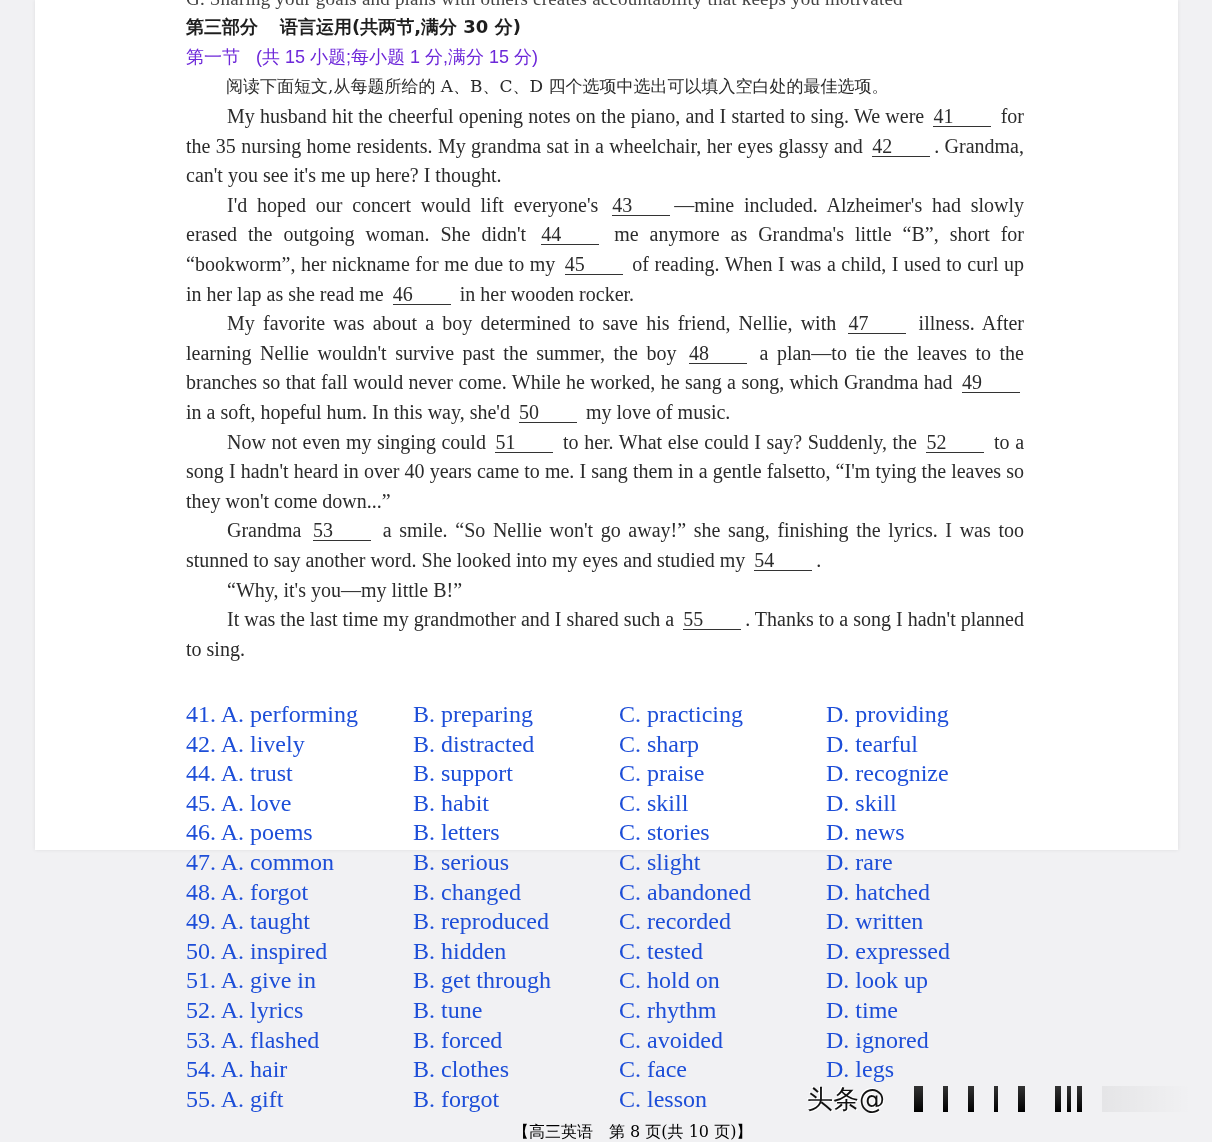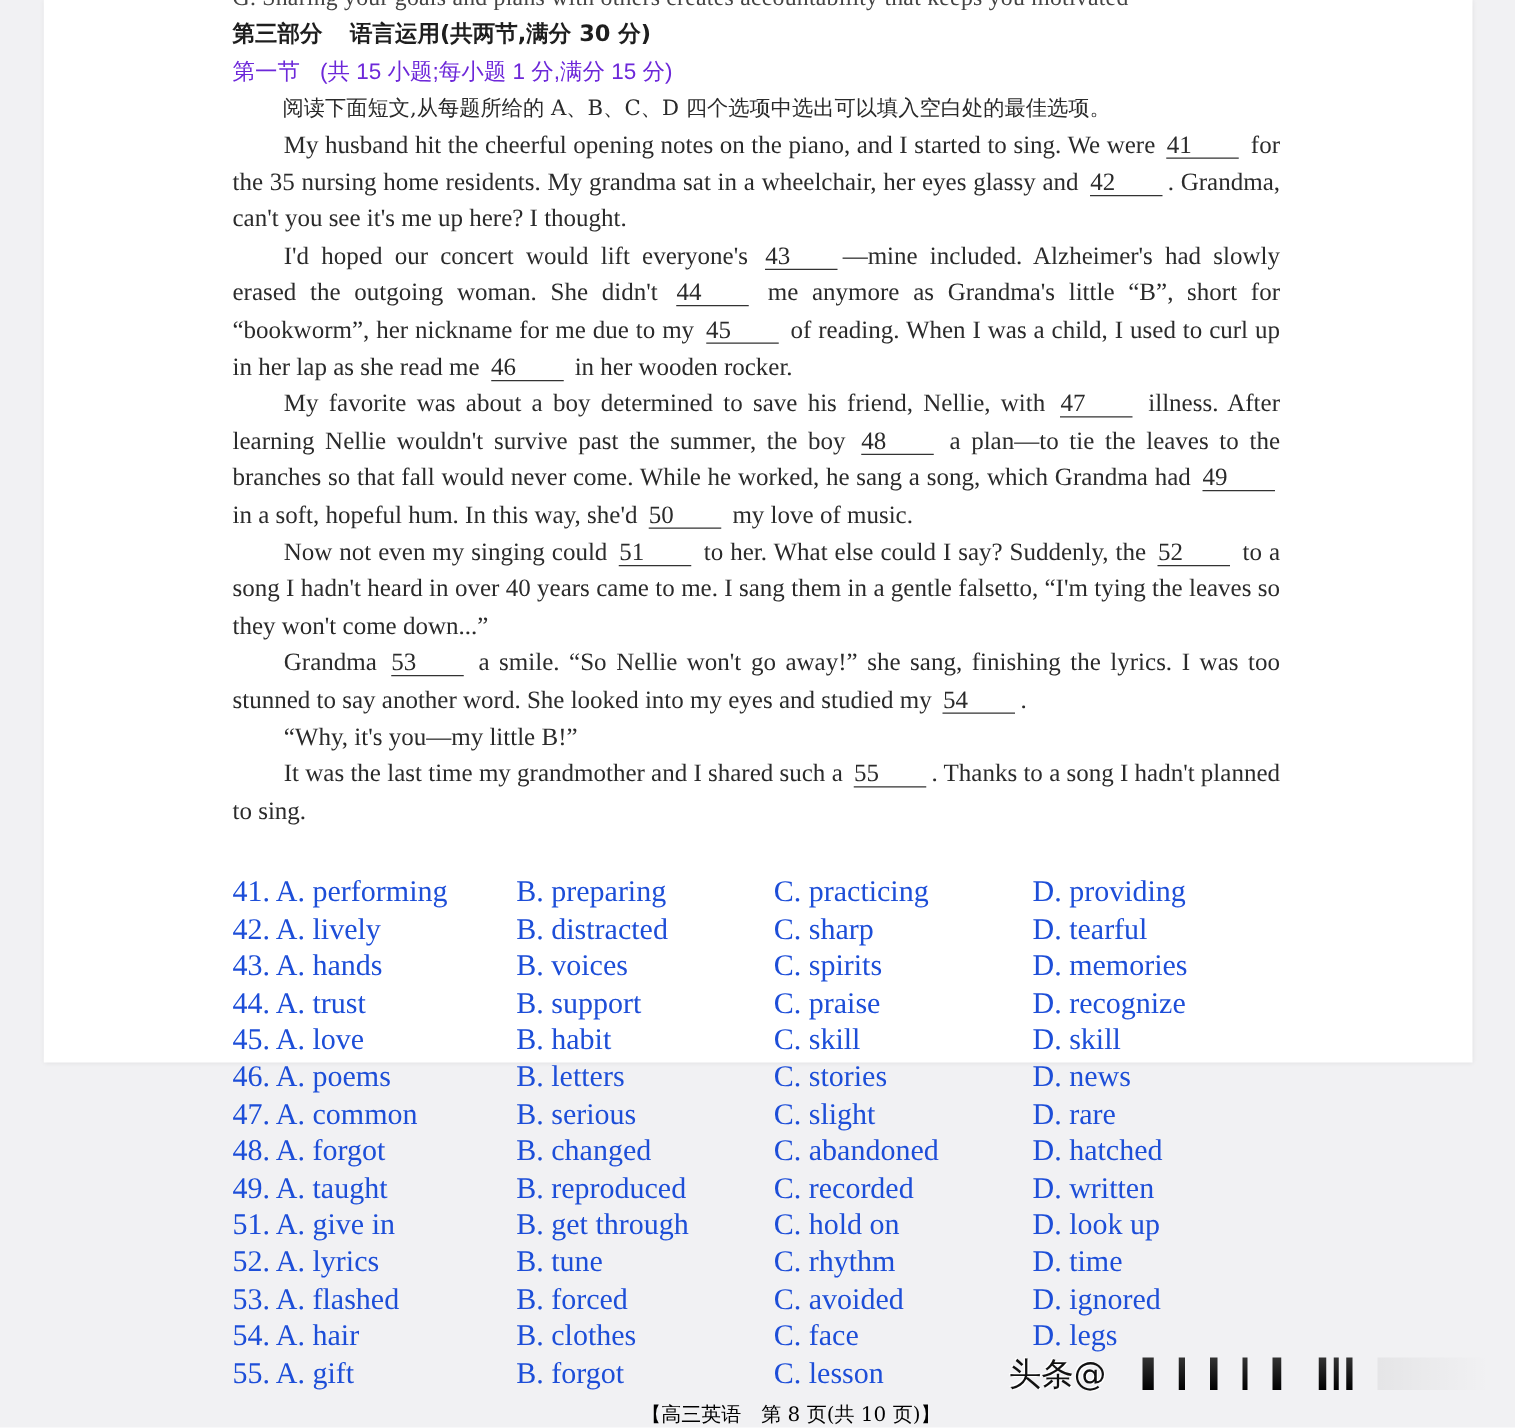--- a/index.html
+++ b/index.html
@@ -106,26 +106,20 @@
           <span class="c2">C. practicing</span>
           <span class="c3">D. providing</span>
         </div>
         <div class="opt-row">
           <span class="c0">42. A. lively</span>
           <span class="c1">B. distracted</span>
           <span class="c2">C. sharp</span>
           <span class="c3">D. tearful</span>
         </div>
         <div class="opt-row">
-          <span class="c0">43. A. hands</span>
-          <span class="c1">B. voices</span>
-          <span class="c2">C. spirits</span>
-          <span class="c3">D. memories</span>
-        </div>
-        <div class="opt-row">
           <span class="c0">44. A. trust</span>
           <span class="c1">B. support</span>
           <span class="c2">C. praise</span>
           <span class="c3">D. recognize</span>
         </div>
         <div class="opt-row">
           <span class="c0">45. A. love</span>
           <span class="c1">B. habit</span>
           <span class="c2">C. skill</span>
           <span class="c3">D. skill</span>
@@ -146,20 +140,26 @@
           <span class="c0">48. A. forgot</span>
           <span class="c1">B. changed</span>
           <span class="c2">C. abandoned</span>
           <span class="c3">D. hatched</span>
         </div>
         <div class="opt-row">
           <span class="c0">49. A. taught</span>
           <span class="c1">B. reproduced</span>
           <span class="c2">C. recorded</span>
           <span class="c3">D. written</span>
+        </div>
+        <div class="opt-row">
+          <span class="c0">50. A. inspired</span>
+          <span class="c1">B. hidden</span>
+          <span class="c2">C. tested</span>
+          <span class="c3">D. expressed</span>
         </div>
         <div class="opt-row">
           <span class="c0">51. A. give in</span>
           <span class="c1">B. get through</span>
           <span class="c2">C. hold on</span>
           <span class="c3">D. look up</span>
         </div>
         <div class="opt-row">
           <span class="c0">52. A. lyrics</span>
           <span class="c1">B. tune</span>

